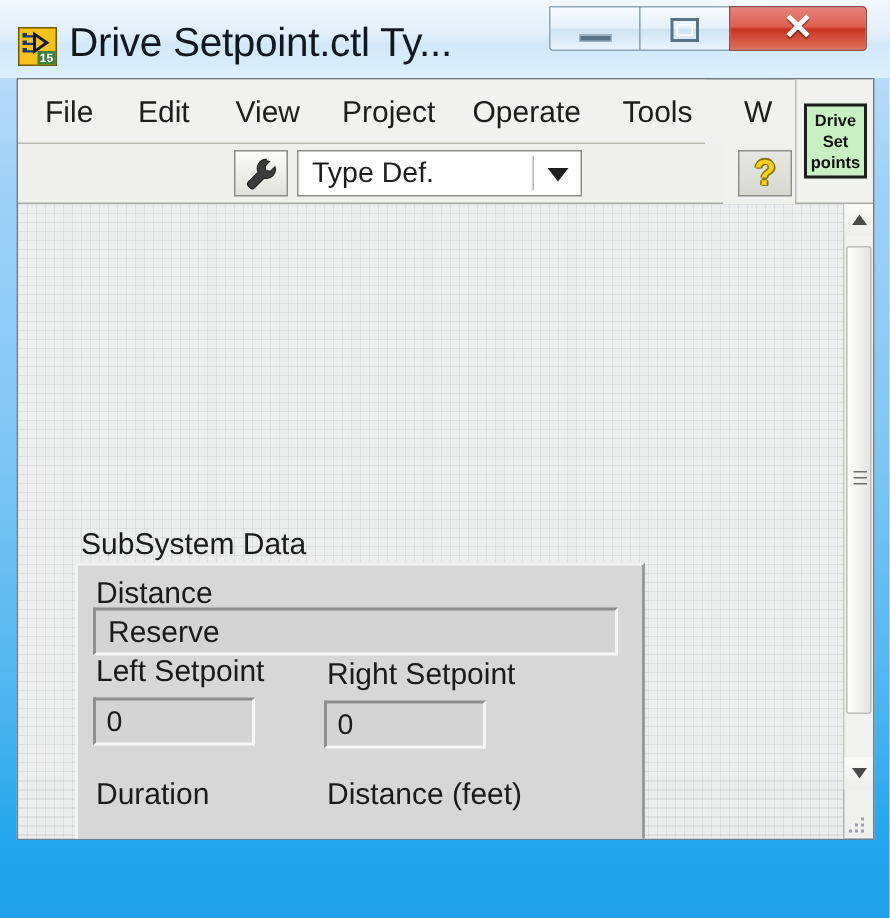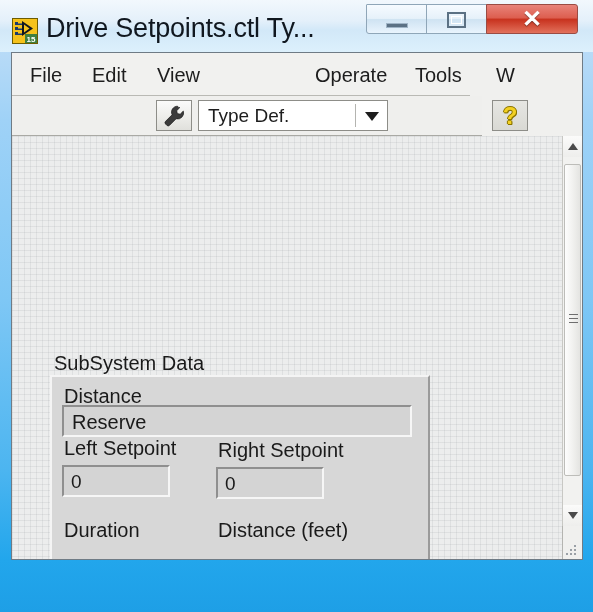--- a/index.html
+++ b/index.html
@@ -408,39 +408,40 @@
         <rect x="3" y="14" width="3" height="3" fill="#1b3a6b"></rect>
         <rect x="6" y="5.5" width="4" height="1.5" fill="#1b3a6b"></rect>
         <rect x="6" y="10.5" width="4" height="1.5" fill="#1b3a6b"></rect>
         <rect x="6" y="15.5" width="4" height="1.5" fill="#1b3a6b"></rect>
         <polygon points="10,3 21,10.5 10,18" fill="#10161f"></polygon>
         <polygon points="12,6.5 17.5,10.5 12,14.5" fill="#f5c21b"></polygon>
         <rect x="13" y="16" width="12" height="9" fill="#3f7f3f"></rect>
         <text x="19" y="23.5" font-family="'Liberation Sans',sans-serif" font-size="8" font-weight="bold" fill="#ffffff" text-anchor="middle">15</text>
       </svg>
     </div>
-    <div id="title-text">Drive Setpoints.ctl Ty...</div>
+    <div id="title-text">Drive Setpoint.ctl Ty...</div>
 
     <div class="winbtn" id="btn-min">
       <span class="glyph"></span>
     </div>
     <div class="winbtn" id="btn-max">
       <span class="glyph"></span>
     </div>
     <div class="winbtn" id="btn-close">
       <span class="glyph">✕</span>
     </div>
   </div>
 
   <div id="client">
 
     <div id="menubar">
       <div class="menu-item" style="left:18px">File</div>
       <div class="menu-item" style="left:80px">Edit</div>
       <div class="menu-item" style="left:145px">View</div>
+      <div class="menu-item" style="left:216px">Project</div>
       <div class="menu-item" style="left:303px">Operate</div>
       <div class="menu-item" style="left:403px">Tools</div>
       <div class="menu-item" style="left:484px">W</div>
     </div>
 
     <div id="toolbar">
 
       <div class="tb-btn" id="tb-wrench">
         <span class="ic">
           <svg width="20" height="22" viewBox="0 0 20 22">
@@ -454,20 +455,27 @@
         <span class="divider"></span>
         <span class="arrow"></span>
       </div>
 
 
       <div class="tb-btn" id="tb-help">
         <span class="q">?</span>
       </div>
     </div>
 
+    <div id="conn-pane-area">
+      <div id="conn-icon">
+        <div>Drive</div>
+        <div>Set</div>
+        <div>points</div>
+      </div>
+    </div>
 
     <div id="panel">
 
       <div id="cluster-label">SubSystem Data</div>
 
       <div id="cluster">
 
         <div class="ctl-label" style="left:12px; top:8px;">Distance</div>
 
         <div style="position:absolute; left:10px; top:28px; width:350px; height:32px;

